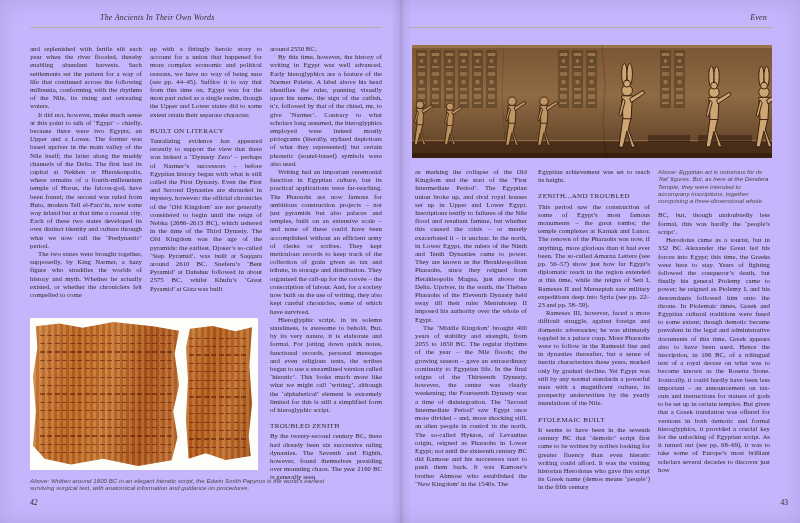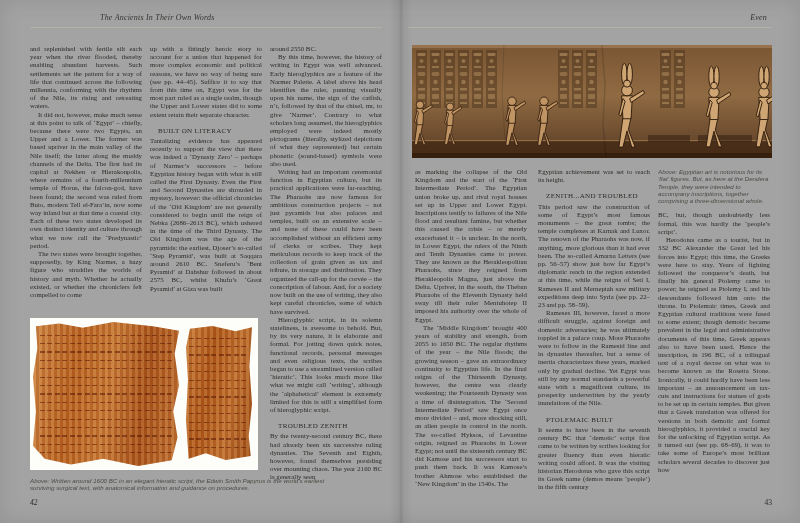--- a/index.html
+++ b/index.html
@@ -1,45 +1,45 @@
 <!DOCTYPE html>
 <html><head>
 <meta charset="utf-8">
 <style>
   html,body{margin:0;padding:0;}
   body{width:800px;height:523px;background:#e9e7e2;font-family:"Liberation Serif",serif;}
-  .spread{position:relative;width:800px;height:523px;background:#a3a3a3;color:#2e2b27;
+  .spread{position:relative;width:800px;height:523px;background:#c4b5fd;color:#2e2b27;
           overflow:hidden;box-shadow:inset 0 0 22px rgba(0,0,0,0.10);}
   .gutter{position:absolute;left:390px;top:0;width:22px;height:523px;pointer-events:none;
           background:linear-gradient(90deg,rgba(0,0,0,0) 0%,rgba(0,0,0,0.07) 40%,rgba(0,0,0,0.14) 50%,rgba(0,0,0,0.06) 62%,rgba(0,0,0,0) 100%);}
   .running-head{position:absolute;top:13px;font-style:italic;font-size:8px;color:#35332f;letter-spacing:0.2px;white-space:nowrap;}
   #rh-title{left:100px;}
   #rh-chapter{right:33px;}
   .head-rule{position:absolute;top:27px;height:1px;background:#b5b0a7;}
   #rule-l{left:30px;width:352px;}
   #rule-r{left:408px;width:364px;}
 
   .col{position:absolute;width:112px;font-size:6.8px;line-height:8.2px;text-align:justify;overflow:hidden;}
   .col p{margin:0;text-indent:8px;}
   .col p.flush{text-indent:0;}
-  .col p.heading{text-indent:0;font-size:7px;letter-spacing:0.35px;margin:8px 0 2px 8px;}
+  .col p.heading{text-indent:0;font-size:7px;letter-spacing:0.35px;margin:8px 0 2px 0;}
   #l-col1{left:30px;top:45px;height:270px;}
   #l-col2{left:150px;top:45px;height:273px;}
   #l-col3{left:270px;top:45px;height:460px;}
   #r-col1{left:415px;top:168px;height:342px;}
   #r-col2{left:538px;top:168px;height:342px;}
   #r-col3{left:658px;top:168px;height:342px;}
 
   .img-caption{font-family:"Liberation Sans",sans-serif;font-style:italic;font-size:6.2px;
                line-height:7.3px;color:#4c4a45;text-align:left;}
   #caption-left{position:absolute;left:30px;top:477px;width:312px;}
   #r-col3 .img-caption{margin-bottom:7px;text-indent:0;}
   .folio{position:absolute;top:498px;font-size:7.5px;color:#2e2b27;}
   #folio-42{left:30px;font-style:italic;}
-  #folio-43{right:28px;}
+  #folio-43{right:12px;}
 
   
   #papyrus{position:absolute;left:30px;top:318px;width:228px;height:152px;background:#fdfdfa;}
   .frag{position:absolute;}
   .frag::before{content:"";position:absolute;inset:0;
      background:repeating-linear-gradient(90deg,rgba(255,214,156,0.16) 0 3px,rgba(116,48,8,0.12) 3px 6px);}
   .frag::after{content:"";position:absolute;inset:7% 5%;
      background:repeating-linear-gradient(180deg,transparent 0 2.6px,rgba(88,22,6,0.55) 2.6px 3.8px,transparent 3.8px 8.4px);
      -webkit-mask:repeating-linear-gradient(90deg,#000 0 5px,transparent 5px 7.5px);
      mask:repeating-linear-gradient(90deg,#000 0 5px,transparent 5px 7.5px);}

